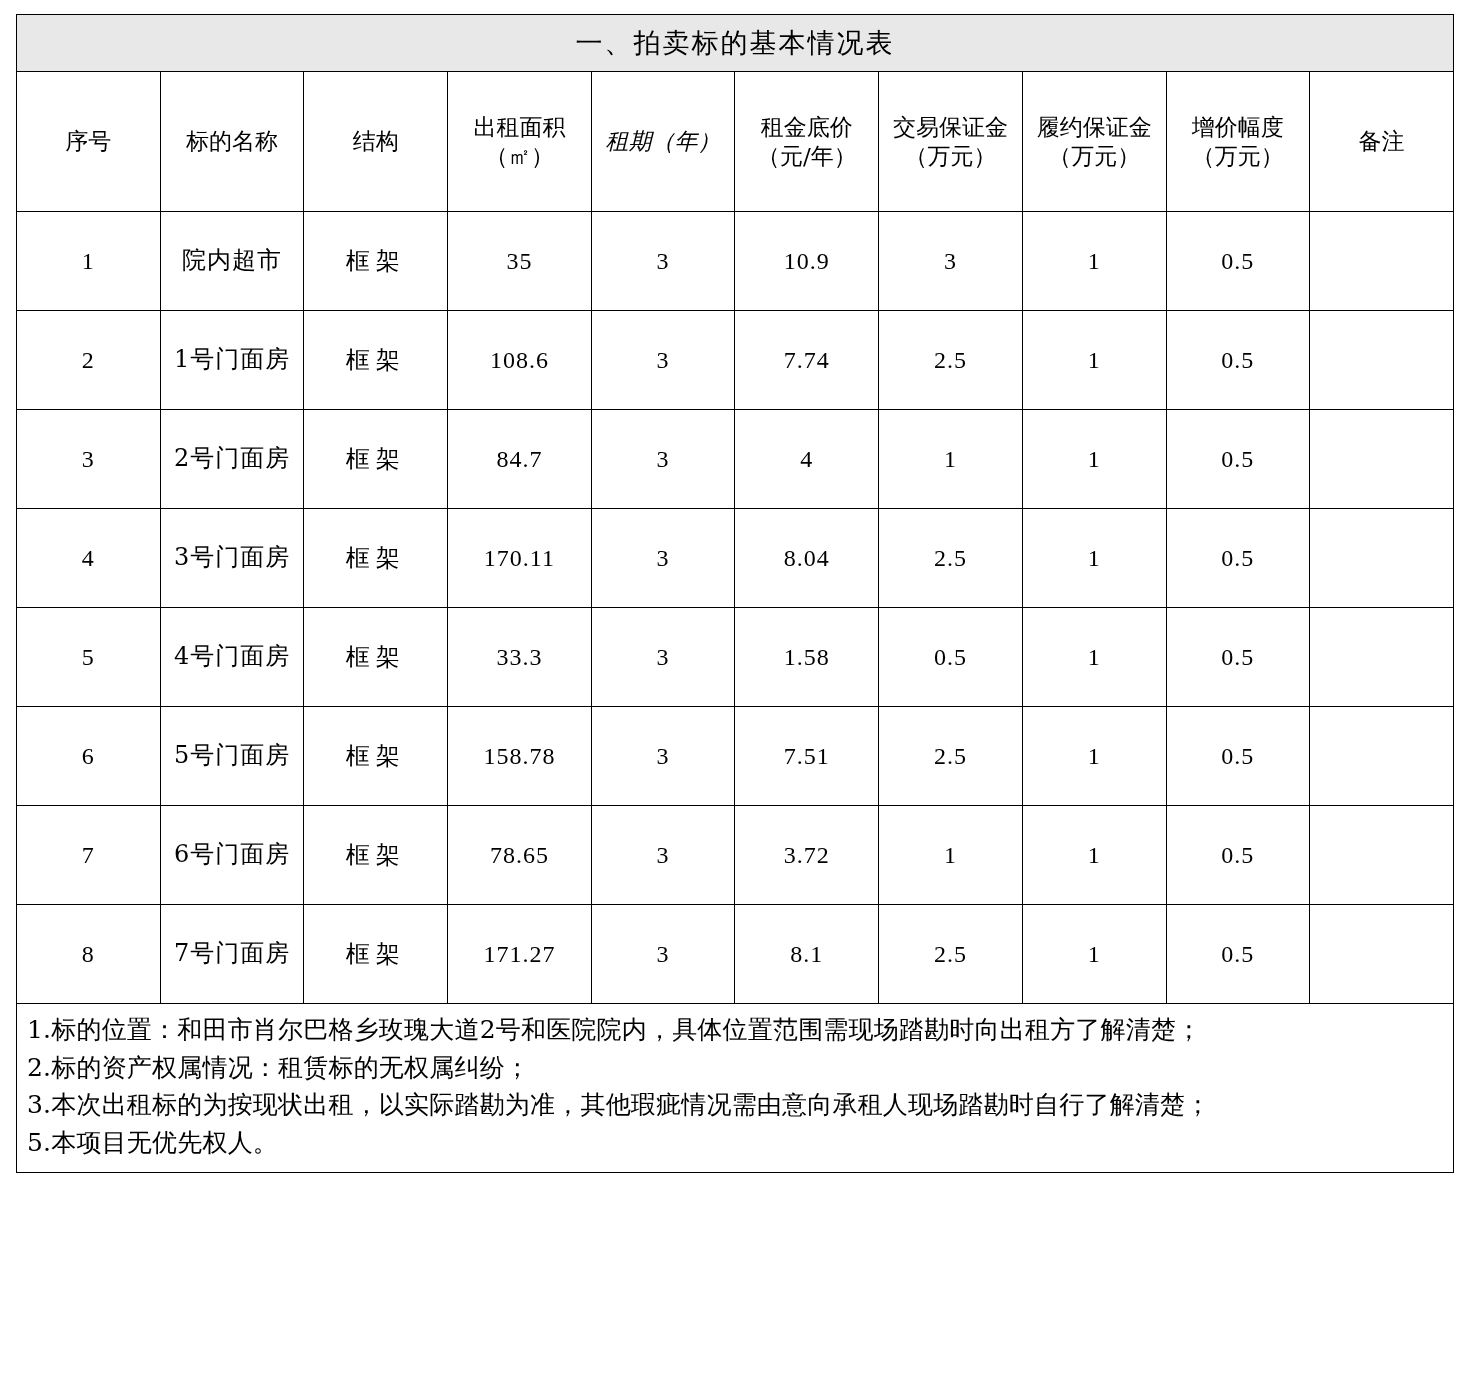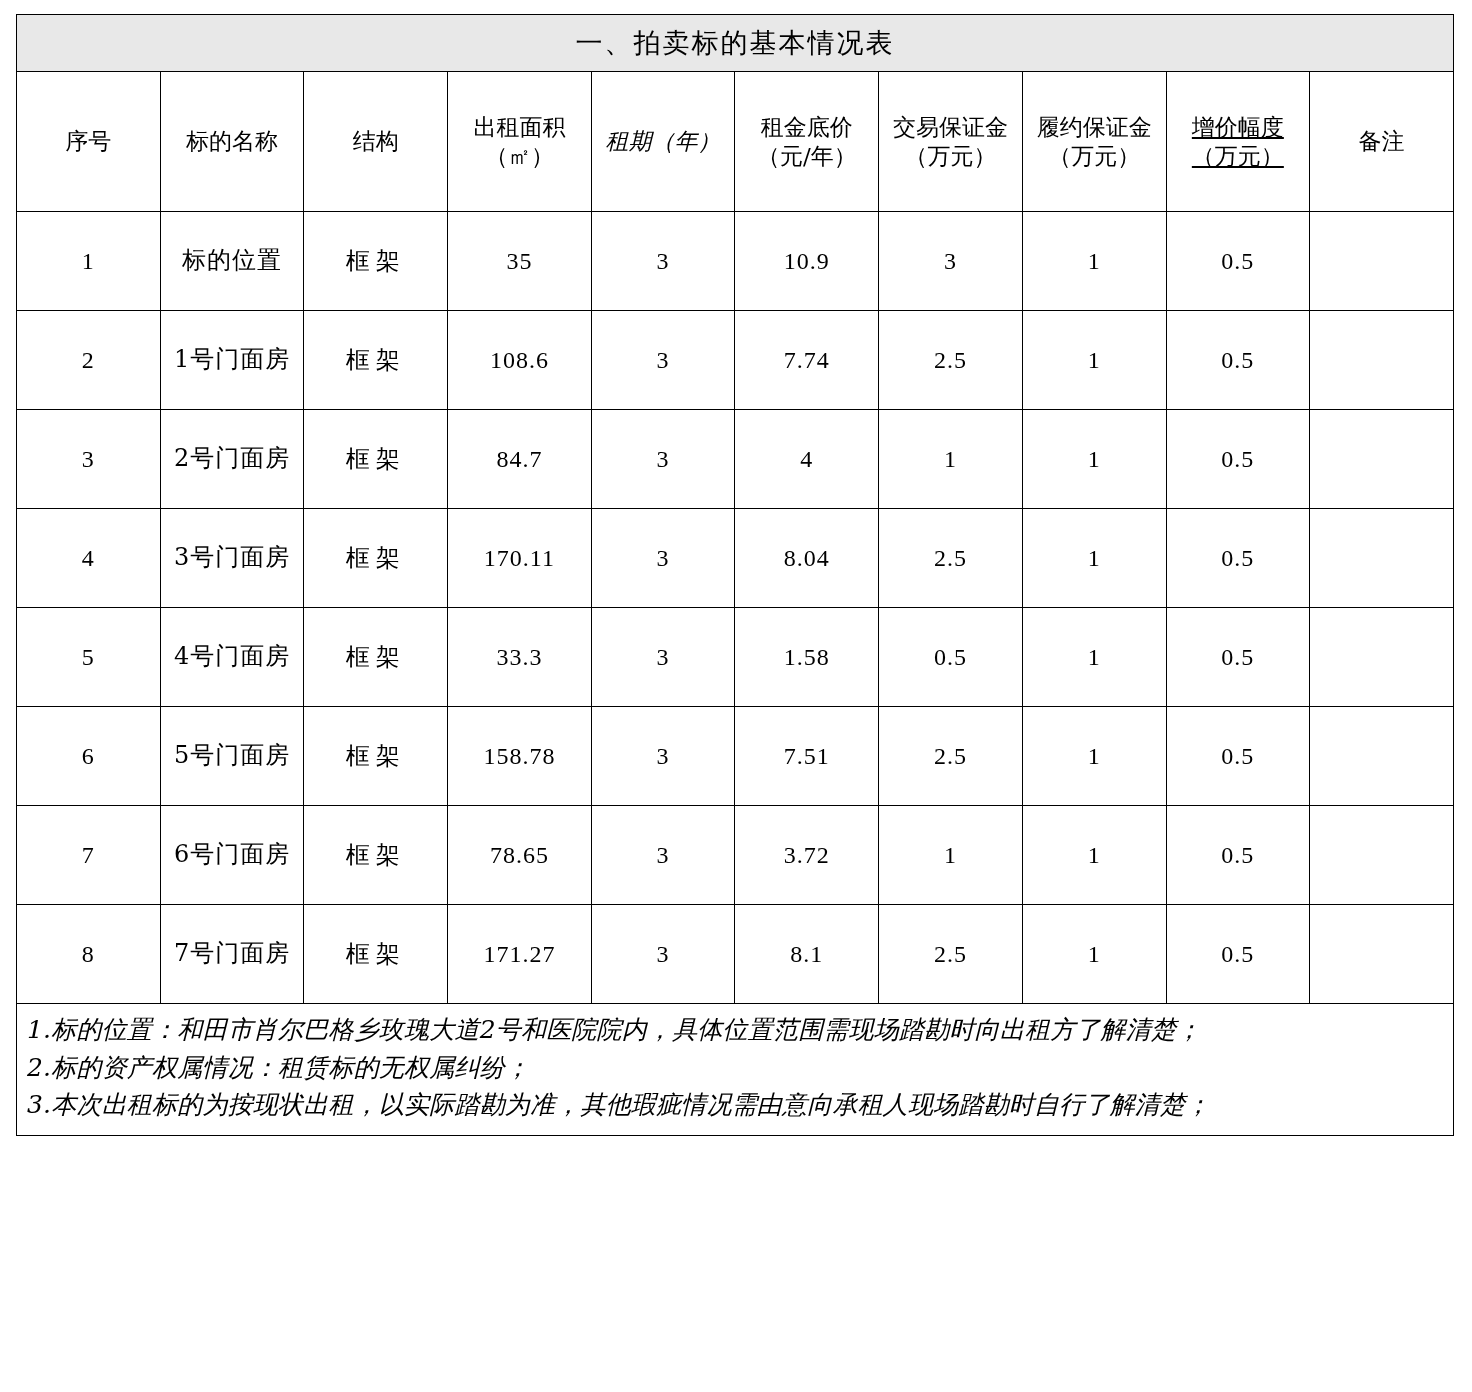--- a/index.html
+++ b/index.html
@@ -69,35 +69,34 @@
   .notes {
     box-sizing: border-box;
     width: 1438px;
     border: 1px solid #000;
     border-top: none;
     padding: 8px 10px 10px 10px;
     font-size: 25px;
     line-height: 1.42;
     font-family: "DejaVu Serif", "Liberation Serif", serif;
     letter-spacing: 0.2px;
-    font-style: italic;
   }
   .notes p {
     margin: 0 0 2px 0;
     text-align: justify;
   }
   .col-1 { width: 104px; }
   .col-2 { width: 145px; margin-left: 16px; }
   .col-3 { width: 140px; }
   .col-4 { width: 155px; }
   .col-5 { width: 134px; font-style: italic; }
   .col-6 { width: 154px; }
   .col-7 { width: 140px; margin-top: 8px; }
   .col-8 { width: 140px; }
-  .col-9 { width: 140px; text-decoration: underline; }
+  .col-9 { width: 140px; }
   .col-10 { width: 186px; }
 </style>
 </head>
 <body>
 
 <div class="page">
 
   <table class="auction">
     <tbody>
       <tr>
@@ -111,21 +110,21 @@
         <th class="head-cell col-5">租期（年）</th>
         <th class="head-cell col-6">租金底价（元/年）</th>
         <th class="head-cell col-7">交易保证金（万元）</th>
         <th class="head-cell col-8">履约保证金（万元）</th>
         <th class="head-cell col-9">增价幅度（万元）</th>
         <th class="head-cell col-10">备注</th>
       </tr>
 
       <tr>
         <td class="body-cell num">1</td>
-        <td class="body-cell cell-name">标的位置</td>
+        <td class="body-cell cell-name">院内超市</td>
         <td class="body-cell cell-struct">框架</td>
         <td class="body-cell num">35</td>
         <td class="body-cell num">3</td>
         <td class="body-cell num">10.9</td>
         <td class="body-cell num">3</td>
         <td class="body-cell num">1</td>
         <td class="body-cell num">0.5</td>
         <td class="body-cell"></td>
       </tr>
 
@@ -219,15 +218,16 @@
         <td class="body-cell num">0.5</td>
         <td class="body-cell"></td>
       </tr>
     </tbody>
   </table>
 
   <div class="notes">
     <p>1.标的位置：和田市肖尔巴格乡玫瑰大道2号和医院院内，具体位置范围需现场踏勘时向出租方了解清楚；</p>
     <p>2.标的资产权属情况：租赁标的无权属纠纷；</p>
     <p>3.本次出租标的为按现状出租，以实际踏勘为准，其他瑕疵情况需由意向承租人现场踏勘时自行了解清楚；</p>
+    <p>5.本项目无优先权人。</p>
   </div>
 
 </div>
 
 </body></html>

